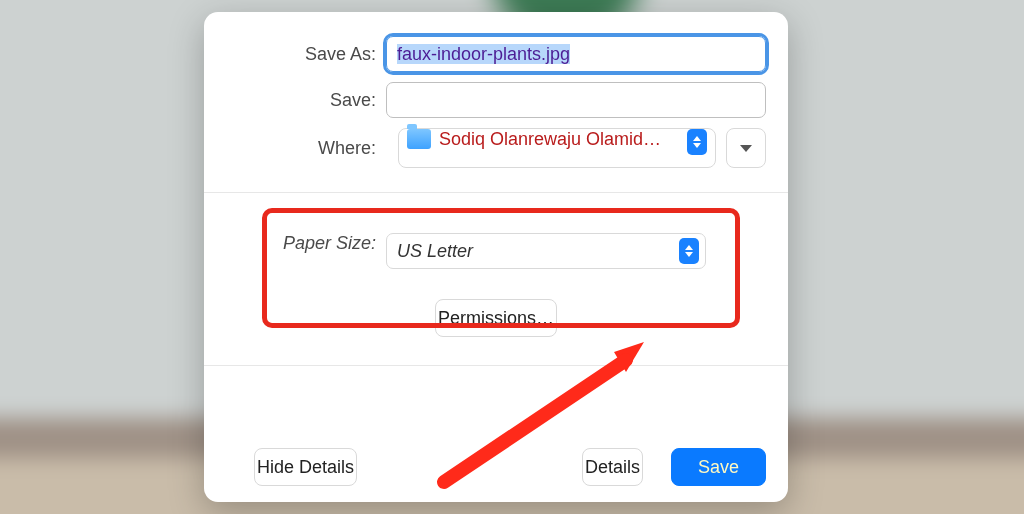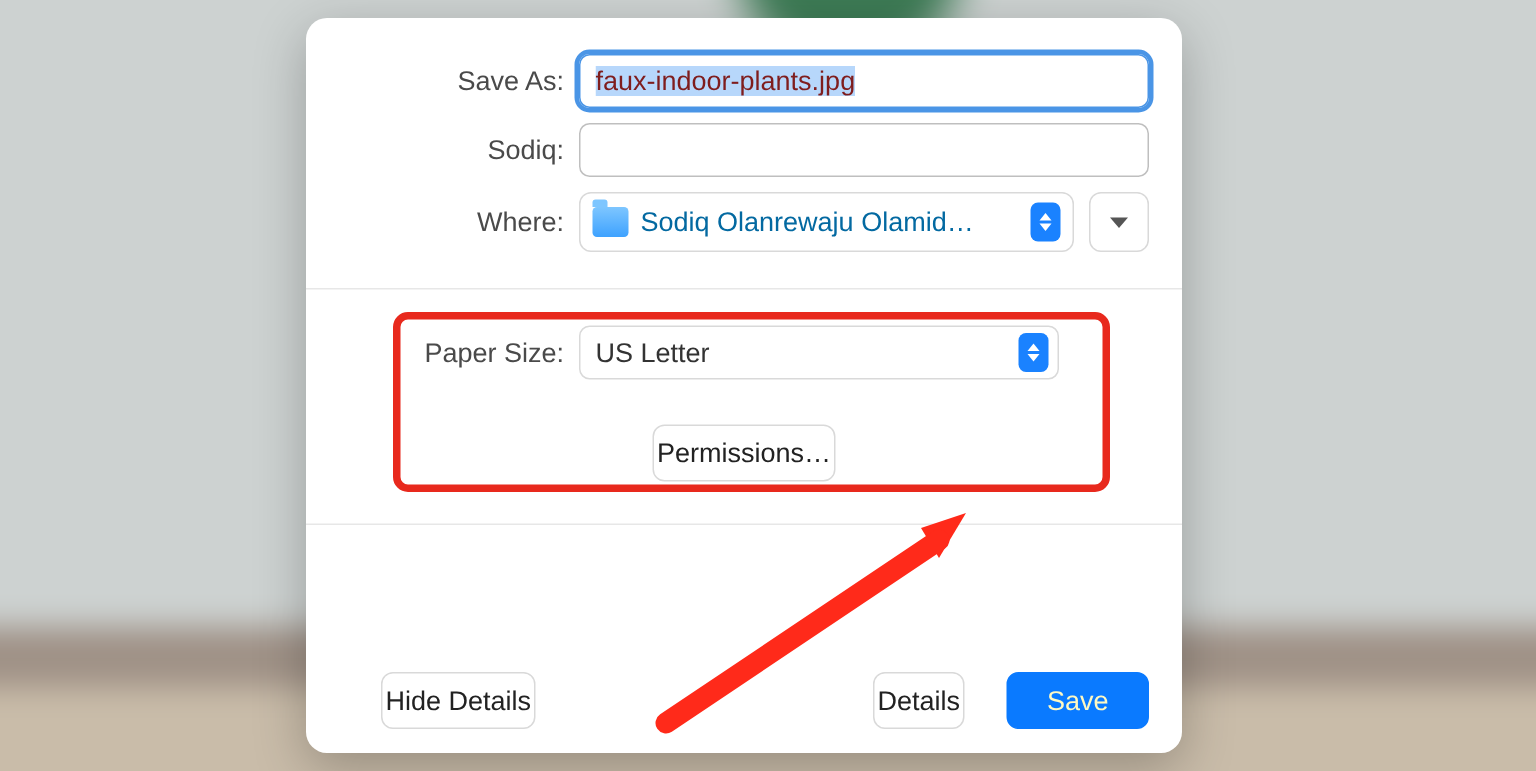--- a/index.html
+++ b/index.html
@@ -31,31 +31,31 @@
     overflow:hidden;
   }
   .section{padding:14px 22px;}
   .row{display:flex;align-items:center;margin:10px 0;}
   .rlabel{width:150px;text-align:right;padding-right:10px;color:var(--label);font-size:18px;}
   .rcontent{flex:1;display:flex;align-items:center;gap:10px;}
   hr.sep{border:none;border-top:1px solid #e7e7e7;margin:0;}
   
   .text-input{
     flex:1;height:36px;border:1px solid #bfbfbf;border-radius:7px;
-    background:var(--input-bg);padding:0 10px;font-size:18px;color:#7f1d1d;
+    background:var(--input-bg);padding:0 10px;font-size:18px;color:#4c1d95;
     box-sizing:border-box;
   }
   .text-input.highlight{outline:3px solid #4a95e6;border-color:#4a95e6;}
   .text-input.highlight .sel{background:#b7d7fb;}
   .ti-inner{line-height:34px;white-space:nowrap;overflow:hidden;text-align:left;}
   
   .where-select{
     flex:1;height:38px;border:1px solid var(--border-gray);border-radius:8px;
-    display:flex;align-items:center;padding:0 8px;gap:8px;background:#fff;
-    font-size:18px;color:#0369a1;
+    display:flex;align-items:flex-start;padding:0 8px;gap:8px;background:#fff;
+    font-size:18px;color:#b91c1c;margin-left:12px;
   }
   .folder-icon{width:24px;height:20px;border-radius:3px;
     background:linear-gradient(#7ec6ff,#3ea2ff);position:relative;flex:none;}
   .folder-icon::before{content:"";position:absolute;left:0;top:-5px;width:10px;height:5px;border-radius:2px 2px 0 0;background:#7ec6ff;}
   .where-text{flex:1;white-space:nowrap;overflow:hidden;text-overflow:ellipsis;}
   .blue-stepper{width:20px;height:26px;border-radius:5px;background:var(--accent-dropdown);
     display:flex;flex-direction:column;align-items:center;justify-content:center;gap:2px;flex:none;}
   .blue-stepper .up,.blue-stepper .down{width:0;height:0;border-left:4px solid transparent;border-right:4px solid transparent;}
   .blue-stepper .up{border-bottom:5px solid #fff;}
   .blue-stepper .down{border-top:5px solid #fff;}
@@ -93,21 +93,21 @@
     <div class="row">
       <div class="rlabel">Save As:</div>
       <div class="rcontent">
         <div class="text-input highlight">
           <div class="ti-inner"><span class="sel">faux-indoor-plants.jpg</span></div>
         </div>
       </div>
     </div>
 
     <div class="row">
-      <div class="rlabel">Sodiq:</div>
+      <div class="rlabel">Save:</div>
       <div class="rcontent">
         <div class="text-input">
           <div class="ti-inner"></div>
         </div>
       </div>
     </div>
 
     <div class="row">
       <div class="rlabel">Where:</div>
       <div class="rcontent">
@@ -121,24 +121,24 @@
         </div>
         <div class="chev-btn">
           <span class="chev"></span>
         </div>
       </div>
     </div>
   </div>
 
   <hr class="sep">
 
-  <div class="section" style="padding-top:18px;padding-bottom:18px;">
+  <div class="section" style="padding-top:18px;padding-bottom:18px;font-style:italic;">
     <div class="row" style="margin:6px 0;">
       <div class="rlabel" style="width:150px;">Paper Size:</div>
-      <div class="rcontent" style="max-width:320px;">
+      <div class="rcontent" style="max-width:320px;margin-top:16px;">
         <div class="paper-select">
           <span class="ptxt">US Letter</span>
           <span class="blue-stepper">
               <span class="up"></span>
               <span class="down"></span>
             </span>
         </div>
       </div>
     </div>
   </div>

